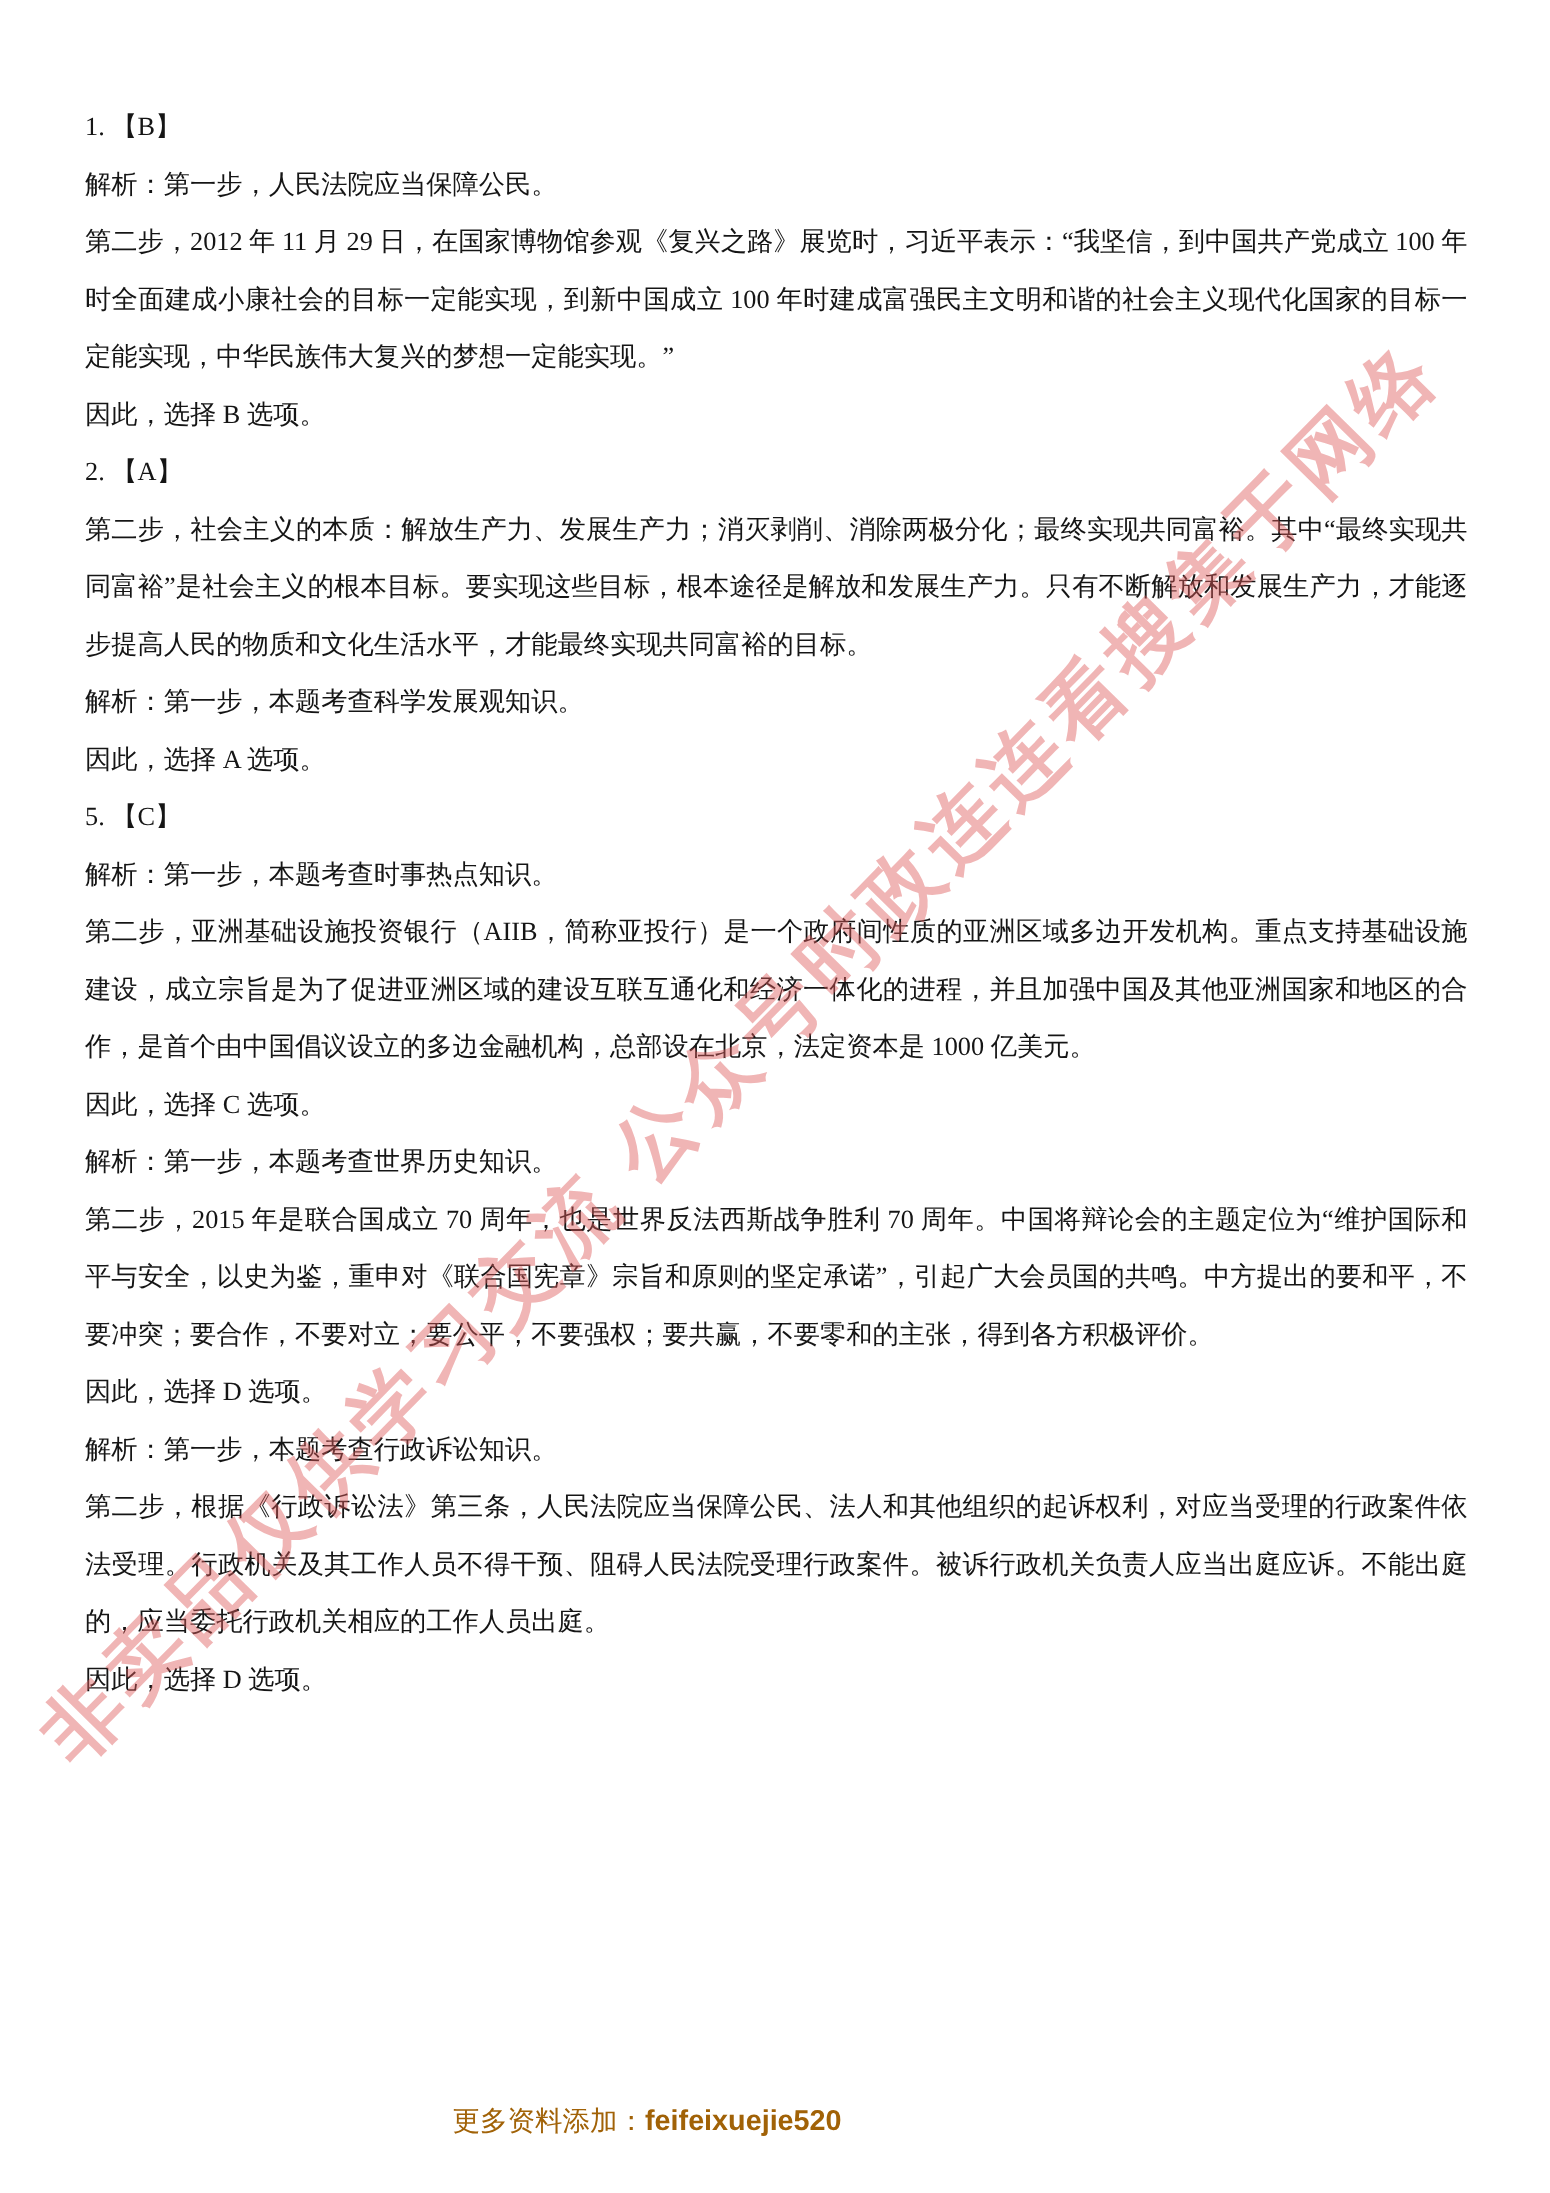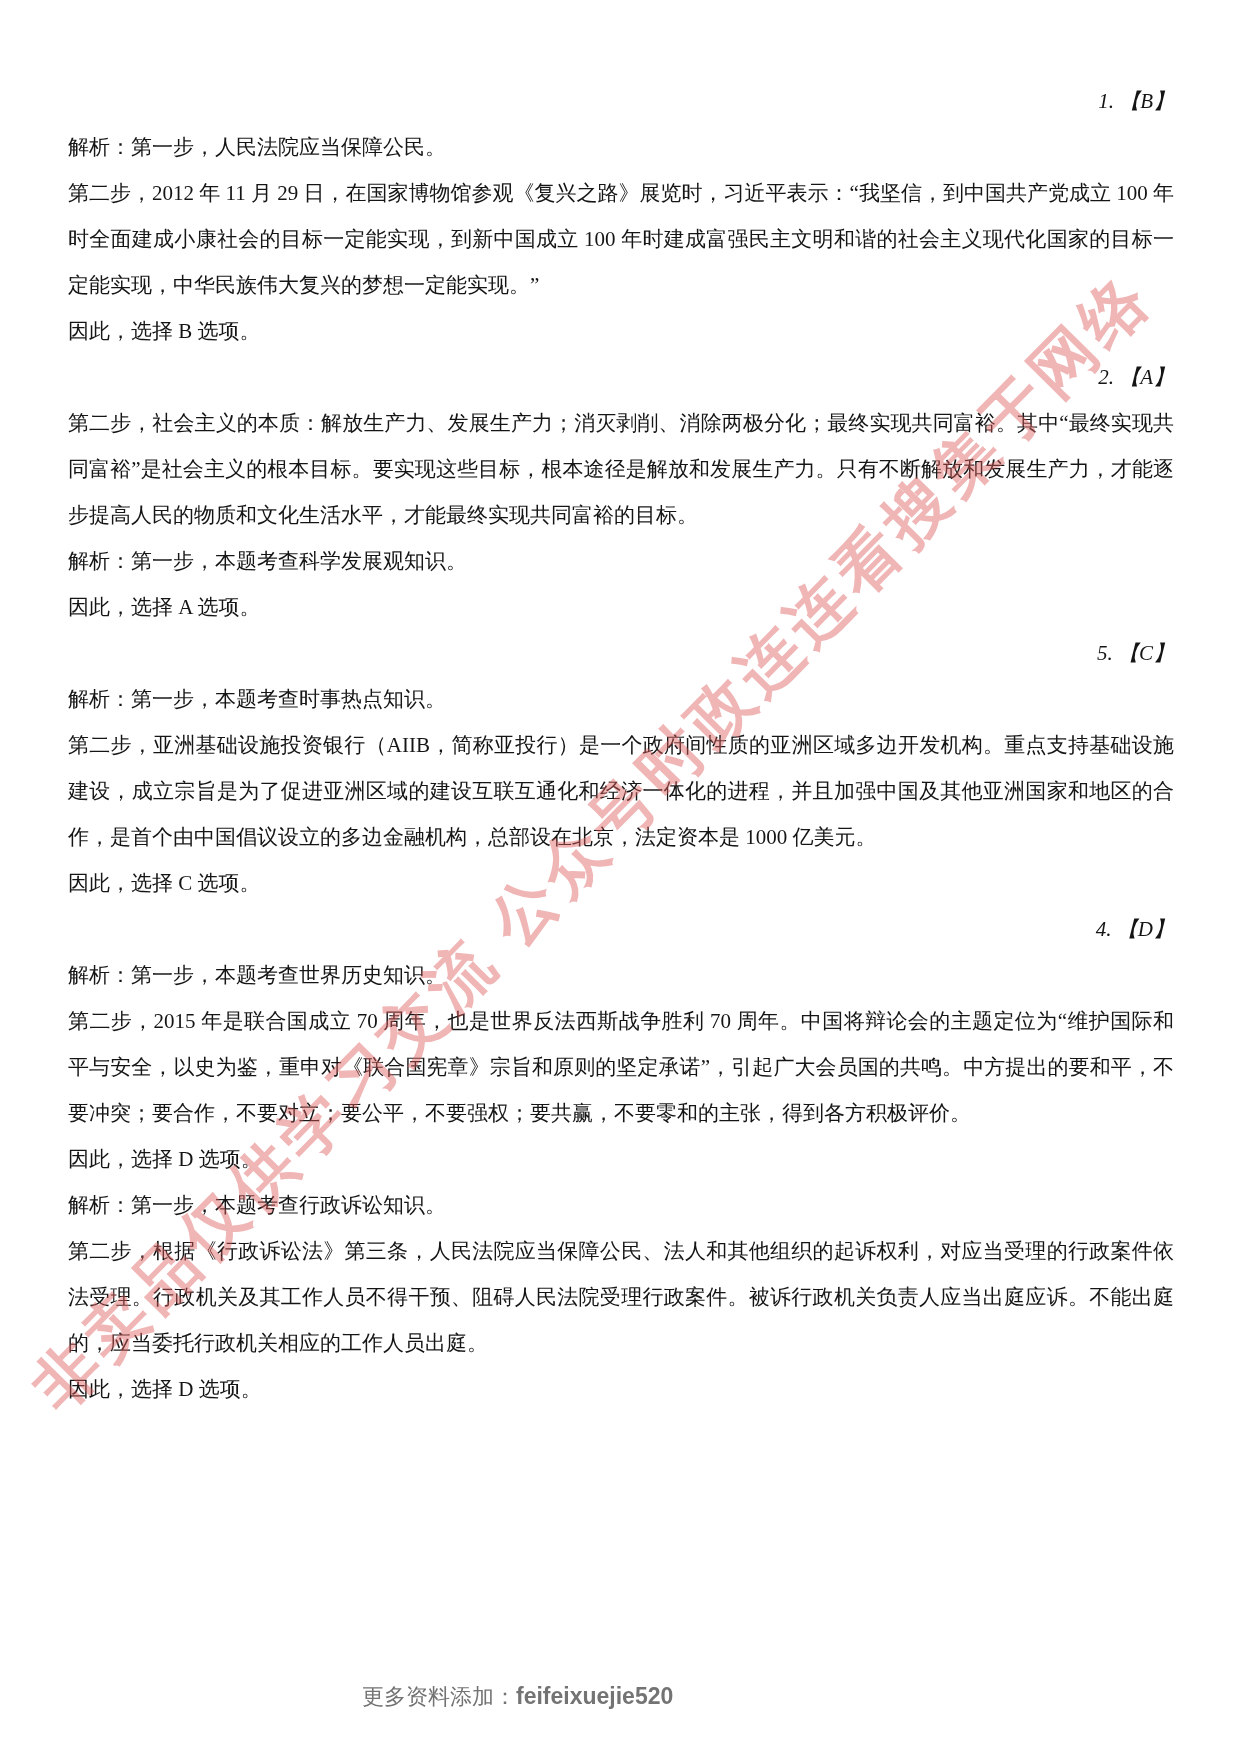--- a/index.html
+++ b/index.html
@@ -19,41 +19,41 @@
     top: 78px;
     width: 1106px;
   }
   .content p {
     margin: 0;
     font-size: 21px;
     line-height: 46px;
     text-align: justify;
     word-break: break-word;
   }
-  .content p.answer-head { text-align: right; font-style: italic; }
+  .content p.answer-head { text-align: left; }
   .watermark {
     position: absolute;
     left: 592px;
     top: 842px;
     transform: translate(-50%, -50%) rotate(-45.5deg);
     transform-origin: center center;
     white-space: nowrap;
     font-size: 64px;
     letter-spacing: 6px;
     font-weight: bold;
     color: rgba(222, 90, 90, 0.45);
     pointer-events: none;
     z-index: 5;
   }
   .footer {
     position: absolute;
     left: 362px;
     bottom: 42px;
     font-size: 22px;
-    color: #737373;
+    color: #a16207;
     white-space: nowrap;
   }
   .footer .contact-id {
     font-family: "Liberation Sans", sans-serif;
     font-weight: bold;
     font-size: 23px;
   }
 </style>
 </head>
 <body>
@@ -74,21 +74,20 @@
         <p class="answer-para">解析：第一步，本题考查科学发展观知识。</p>
         <p class="answer-para">因此，选择 A 选项。</p>
       </section>
       <section>
         <p class="answer-head">5. 【C】</p>
         <p class="answer-para">解析：第一步，本题考查时事热点知识。</p>
         <p class="answer-para">第二步，亚洲基础设施投资银行（AIIB，简称亚投行）是一个政府间性质的亚洲区域多边开发机构。重点支持基础设施建设，成立宗旨是为了促进亚洲区域的建设互联互通化和经济一体化的进程，并且加强中国及其他亚洲国家和地区的合作，是首个由中国倡议设立的多边金融机构，总部设在北京，法定资本是 1000 亿美元。</p>
         <p class="answer-para">因此，选择 C 选项。</p>
       </section>
       <section>
-        <p class="answer-head">4. 【D】</p>
         <p class="answer-para">解析：第一步，本题考查世界历史知识。</p>
         <p class="answer-para">第二步，2015 年是联合国成立 70 周年，也是世界反法西斯战争胜利 70 周年。中国将辩论会的主题定位为“维护国际和平与安全，以史为鉴，重申对《联合国宪章》宗旨和原则的坚定承诺”，引起广大会员国的共鸣。中方提出的要和平，不要冲突；要合作，不要对立；要公平，不要强权；要共赢，不要零和的主张，得到各方积极评价。</p>
         <p class="answer-para">因此，选择 D 选项。</p>
       </section>
       <section>
         <p class="answer-para">解析：第一步，本题考查行政诉讼知识。</p>
         <p class="answer-para">第二步，根据《行政诉讼法》第三条，人民法院应当保障公民、法人和其他组织的起诉权利，对应当受理的行政案件依法受理。行政机关及其工作人员不得干预、阻碍人民法院受理行政案件。被诉行政机关负责人应当出庭应诉。不能出庭的，应当委托行政机关相应的工作人员出庭。</p>
         <p class="answer-para">因此，选择 D 选项。</p>
       </section>
     </main>

